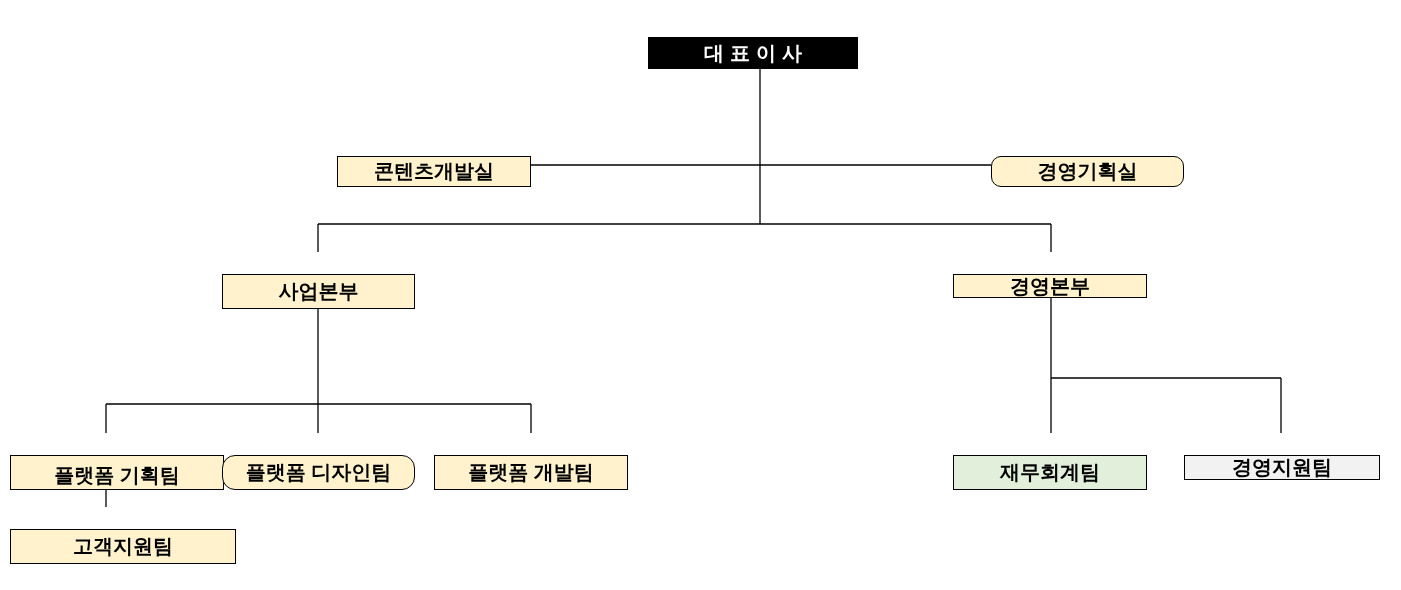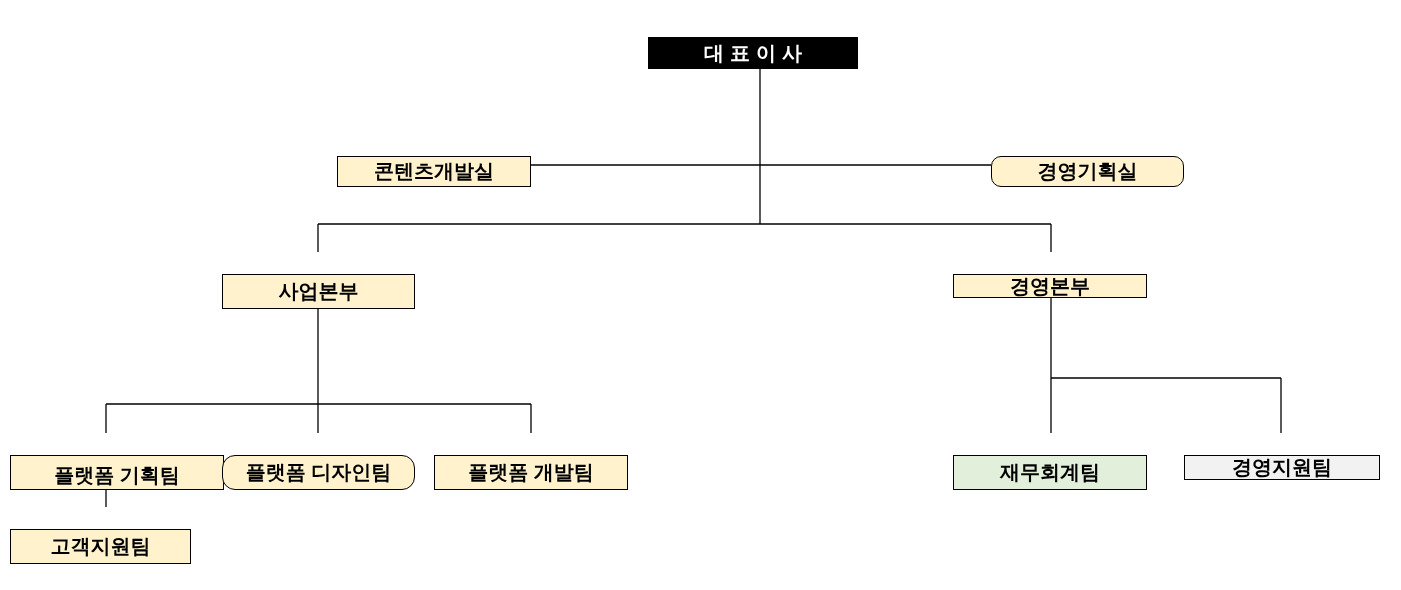--- a/index.html
+++ b/index.html
@@ -98,21 +98,21 @@
   </div>
 
   <div class="node" style="left:222px; top:433px; width:193px; height:35px;border-radius:13px;">
     <span class="node-label">플랫폼 디자인팀</span>
   </div>
 
   <div class="node" style="left:434px; top:433px; width:194px; height:35px;">
     <span class="node-label">플랫폼 개발팀</span>
   </div>
 
-  <div class="node" style="left:10px; top:507px; width:181px; height:35px;">
+  <div class="node" style="left:10px; top:507px; width:226px; height:35px;">
     <span class="node-label">고객지원팀</span>
   </div>
 
   <div class="node node--green" style="left:953px; top:433px; width:194px; height:35px;">
     <span class="node-label">재무회계팀</span>
   </div>
 
   <div class="node node--gray" style="left:1184px; top:433px; width:196px; height:25px;">
     <span class="node-label">경영지원팀</span>
   </div>

